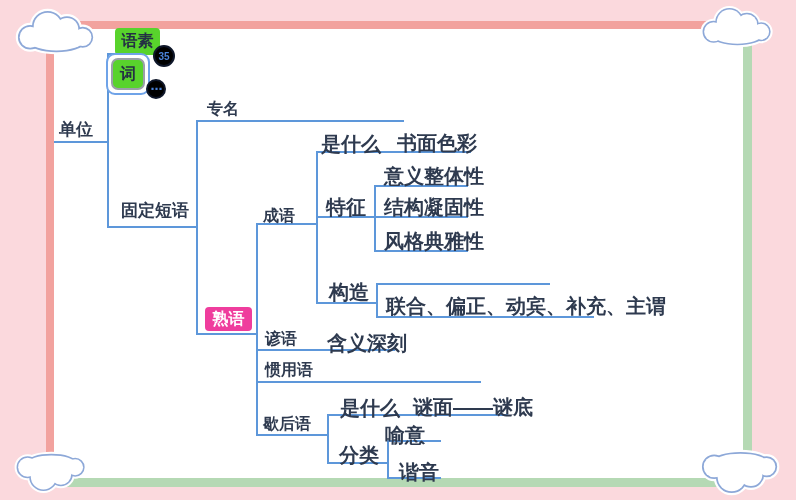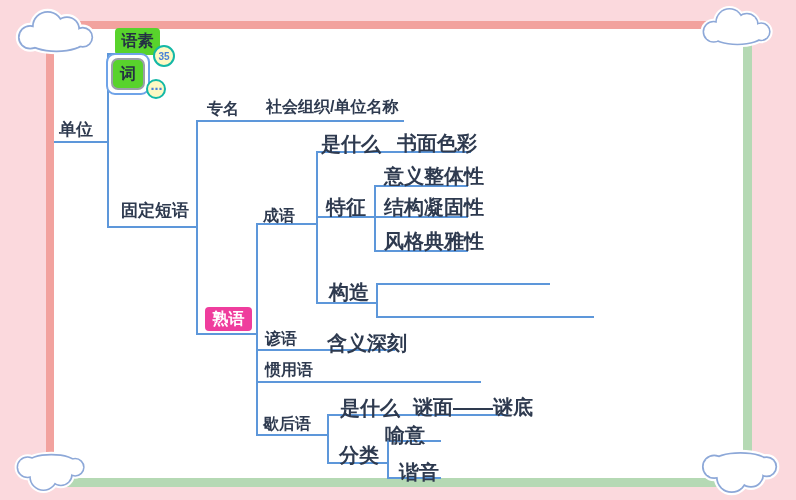--- a/index.html
+++ b/index.html
@@ -41,22 +41,22 @@
     position:absolute;left:106px;top:53px;width:44px;height:42px;
     box-sizing:border-box;border:2px solid #6fa3e8;border-radius:9px;
     background:#ffffff;display:flex;align-items:center;justify-content:center;
   }
   .word-inner{
     width:34px;height:32px;box-sizing:border-box;border:2px solid #9aa0a8;
     border-radius:7px;background:#58d32c;color:#243044;font-weight:700;font-size:16px;
     display:flex;align-items:center;justify-content:center;
   }
   .badge{
-    position:absolute;box-sizing:border-box;background:#fef9c3;
-    border:2px solid #14b8a6;border-radius:50%;color:#4a82d8;
+    position:absolute;box-sizing:border-box;background:#000000;
+    border:2px solid #0f172a;border-radius:50%;color:#4a82d8;
     display:flex;align-items:center;justify-content:center;font-weight:700;
   }
   .badge-35{left:153px;top:45px;width:22px;height:22px;font-size:10px;}
   .badge-more{left:146px;top:79px;width:20px;height:20px;font-size:12px;letter-spacing:-1px;}
 </style>
 </head>
 <body>
 
 <div class="stage">
 
@@ -146,29 +146,29 @@
     <span>⋯</span>
   </div>
 
   <div class="node-box pink-box fs16" style="left:205px;top:307px;width:47px;height:24px">
     <span>熟语</span>
   </div>
 
   <div class="lbl fs17" style="left:59px;top:120px">单位</div>
   <div class="lbl fs17" style="left:121px;top:201px">固定短语</div>
   <div class="lbl fs16" style="left:207px;top:99px">专名</div>
-  <div class="lbl fs16" style="left:266px;top:97px">社会组织/单位名称</div>
   <div class="lbl fs16" style="left:263px;top:206px">成语</div>
   <div class="lbl fs15" style="left:321px;top:132px">是什么</div>
   <div class="lbl fs15" style="left:397px;top:131px">书面色彩</div>
   <div class="lbl fs15" style="left:326px;top:195px">特征</div>
   <div class="lbl fs15" style="left:384px;top:164px">意义整体性</div>
   <div class="lbl fs15" style="left:384px;top:195px">结构凝固性</div>
   <div class="lbl fs15" style="left:384px;top:229px">风格典雅性</div>
   <div class="lbl fs15" style="left:329px;top:280px">构造</div>
+  <div class="lbl fs15" style="left:386px;top:294px">联合、偏正、动宾、补充、主谓</div>
   <div class="lbl fs16" style="left:265px;top:329px">谚语</div>
   <div class="lbl fs15" style="left:327px;top:331px">含义深刻</div>
   <div class="lbl fs16" style="left:265px;top:360px">惯用语</div>
   <div class="lbl fs16" style="left:263px;top:414px">歇后语</div>
   <div class="lbl fs15" style="left:340px;top:396px">是什么</div>
   <div class="lbl fs15" style="left:413px;top:395px">谜面——谜底</div>
   <div class="lbl fs15" style="left:339px;top:443px">分类</div>
   <div class="lbl fs15" style="left:385px;top:423px">喻意</div>
   <div class="lbl fs15" style="left:399px;top:460px">谐音</div>
 

